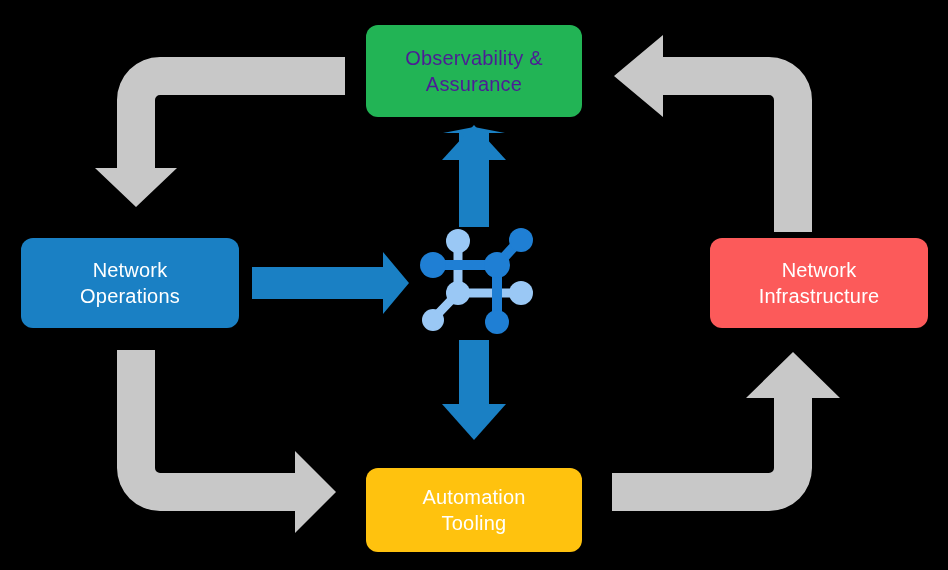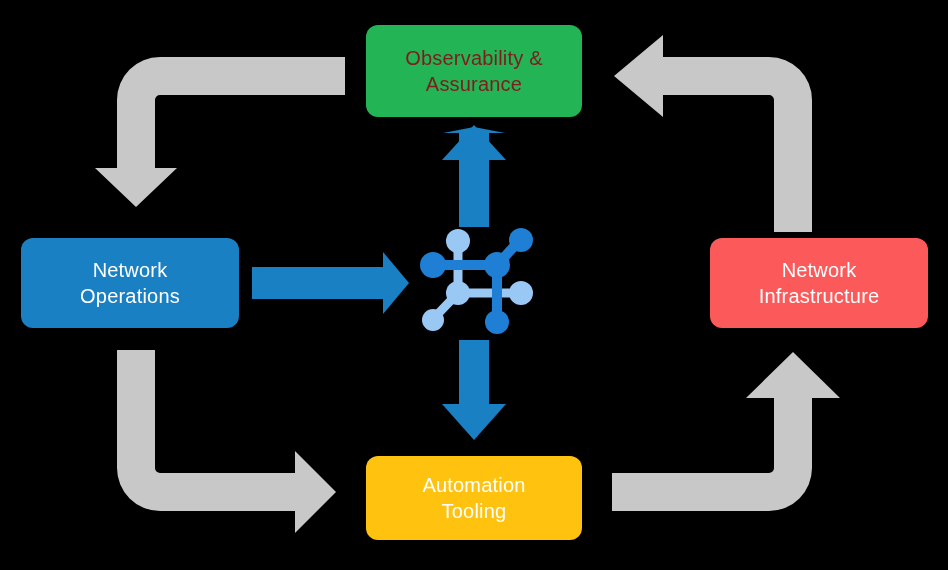--- a/index.html
+++ b/index.html
@@ -39,21 +39,21 @@
   }
   #box-operations {
     left: 21px; top: 238px; width: 218px; height: 90px;
     background: #1a80c4;
   }
   #box-infrastructure {
     left: 710px; top: 238px; width: 218px; height: 90px;
     background: #fc5a5a;
   }
   #box-automation {
-    left: 366px; top: 456px; width: 216px; height: 84px;
+    left: 366px; top: 468px; width: 216px; height: 84px;
     background: #ffc20e;
   }
   .svg-layer {
     position: absolute;
     left: 0; top: 0;
     width: 948px;
     height: 570px;
     pointer-events: none;
   }
 </style>
@@ -134,21 +134,21 @@
       <circle cx="433" cy="320" r="11" fill="#9ac8f5"></circle>
       <circle cx="521" cy="293" r="12" fill="#9ac8f5"></circle>
 
       <circle cx="433" cy="265" r="13" fill="#1f7fd4"></circle>
       <circle cx="497" cy="265" r="13" fill="#1f7fd4"></circle>
       <circle cx="521" cy="240" r="12" fill="#1f7fd4"></circle>
       <circle cx="497" cy="322" r="12" fill="#1f7fd4"></circle>
     </g>
   </svg>
 
-  <div class="node-box" id="box-observability" style="background: rgb(34, 180, 85); color: #7f1d1d;">Observability &amp;
+  <div class="node-box" id="box-observability" style="background: rgb(34, 180, 85); color: #4c1d95;">Observability &amp;
 Assurance</div>
 
   <div class="node-box" id="box-operations" style="background: rgb(26, 128, 196); color: rgb(255, 255, 255);">Network
 Operations</div>
 
   <div class="node-box" id="box-infrastructure" style="background: rgb(252, 90, 90); color: rgb(255, 255, 255);">Network
 Infrastructure</div>
 
   <div class="node-box" id="box-automation" style="background: rgb(255, 194, 14); color: rgb(255, 255, 255);">Automation
 Tooling</div>

